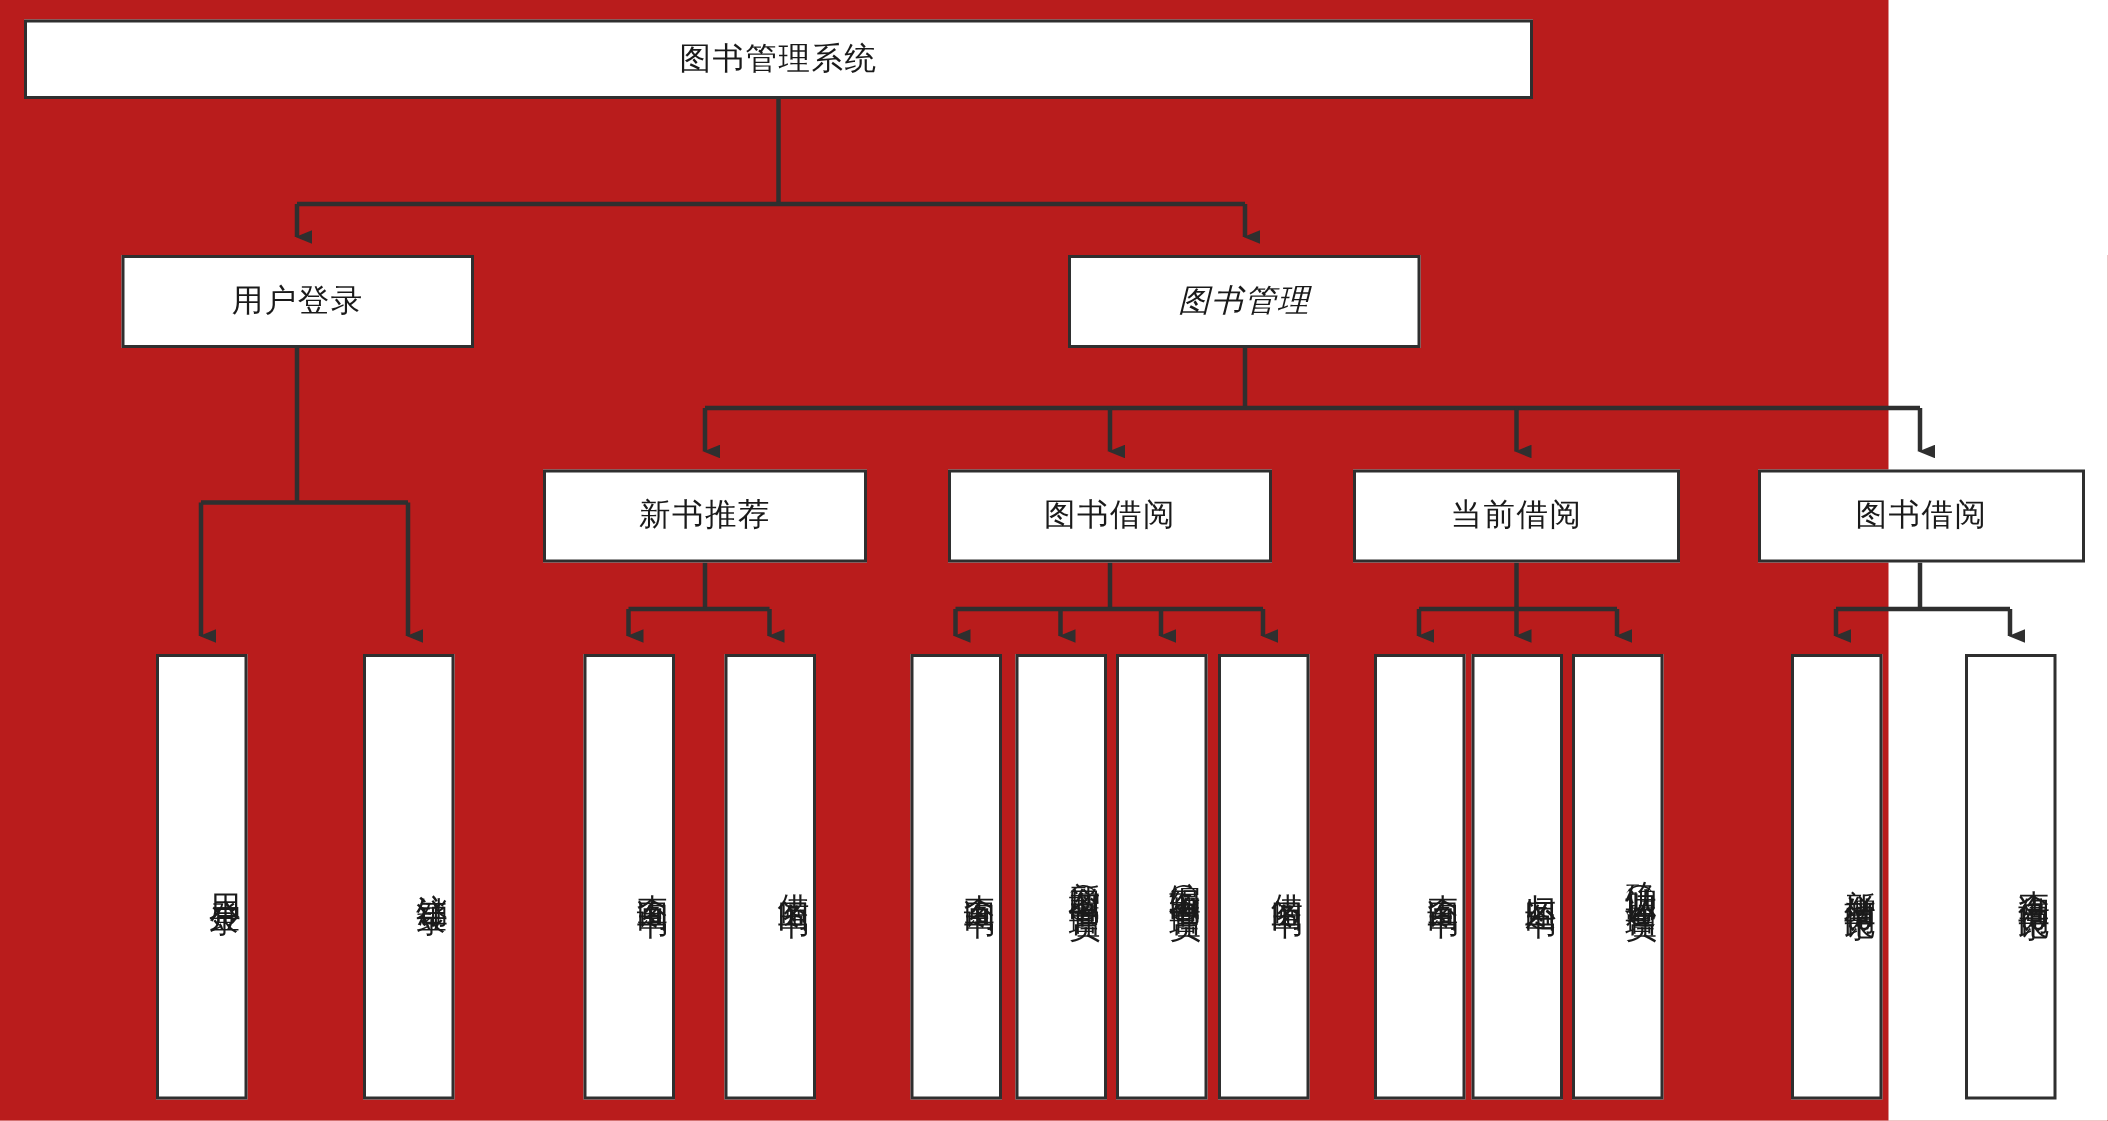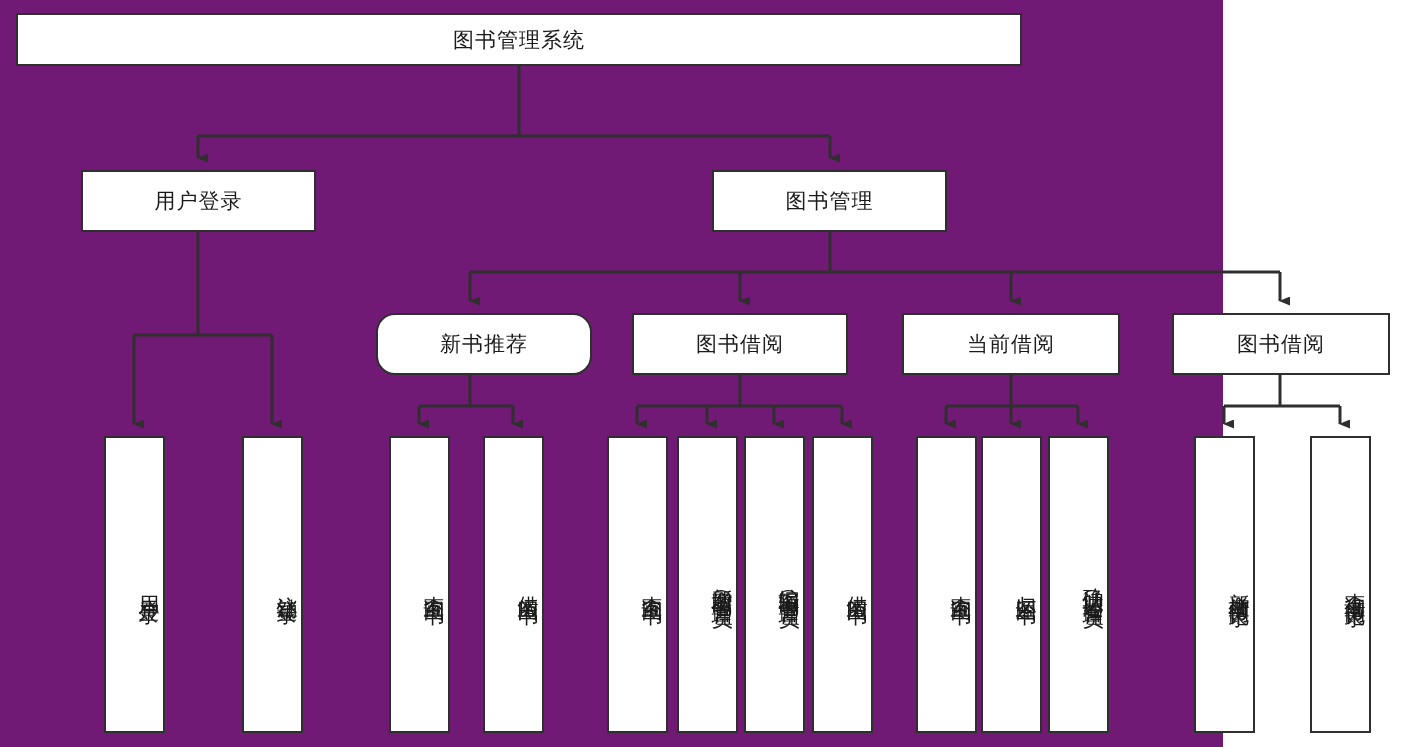--- a/index.html
+++ b/index.html
@@ -11,21 +11,22 @@
     width: 1405px;
     height: 747px;
     font-family: "Liberation Sans", "DejaVu Sans", sans-serif;
     overflow: hidden;
     position: relative;
   }
   #diagram-root {
     position: relative;
     width: 1223px;
     height: 747px;
-    background: #701a75;
+    background: #b91c1c;
+    padding-left: 36px;
   }
   svg#tree-svg {
     position: absolute;
     left: 0;
     top: 0;
     width: 1405px;
     height: 747px;
   }
   .node-box {
     position: absolute;
@@ -143,25 +144,25 @@
   </svg>
 
   <div class="node-box horizontal" style="left:16px; top:13px; width:1006px; height:53px;">
     <span class="node-label">图书管理系统</span>
   </div>
 
   <div class="node-box horizontal" style="left:81px; top:170px; width:235px; height:62px;">
     <span class="node-label">用户登录</span>
   </div>
 
-  <div class="node-box horizontal" style="left:712px; top:170px; width:235px; height:62px;">
+  <div class="node-box horizontal" style="left:712px; top:170px; width:235px; height:62px;font-style:italic;">
     <span class="node-label">图书管理</span>
   </div>
 
-  <div class="node-box horizontal" style="left:376px; top:313px; width:216px; height:62px;border-radius:19px;">
+  <div class="node-box horizontal" style="left:362px; top:313px; width:216px; height:62px;">
     <span class="node-label">新书推荐</span>
   </div>
 
   <div class="node-box horizontal" style="left:632px; top:313px; width:216px; height:62px;">
     <span class="node-label">图书借阅</span>
   </div>
 
   <div class="node-box horizontal" style="left:902px; top:313px; width:218px; height:62px;">
     <span class="node-label">当前借阅</span>
   </div>

